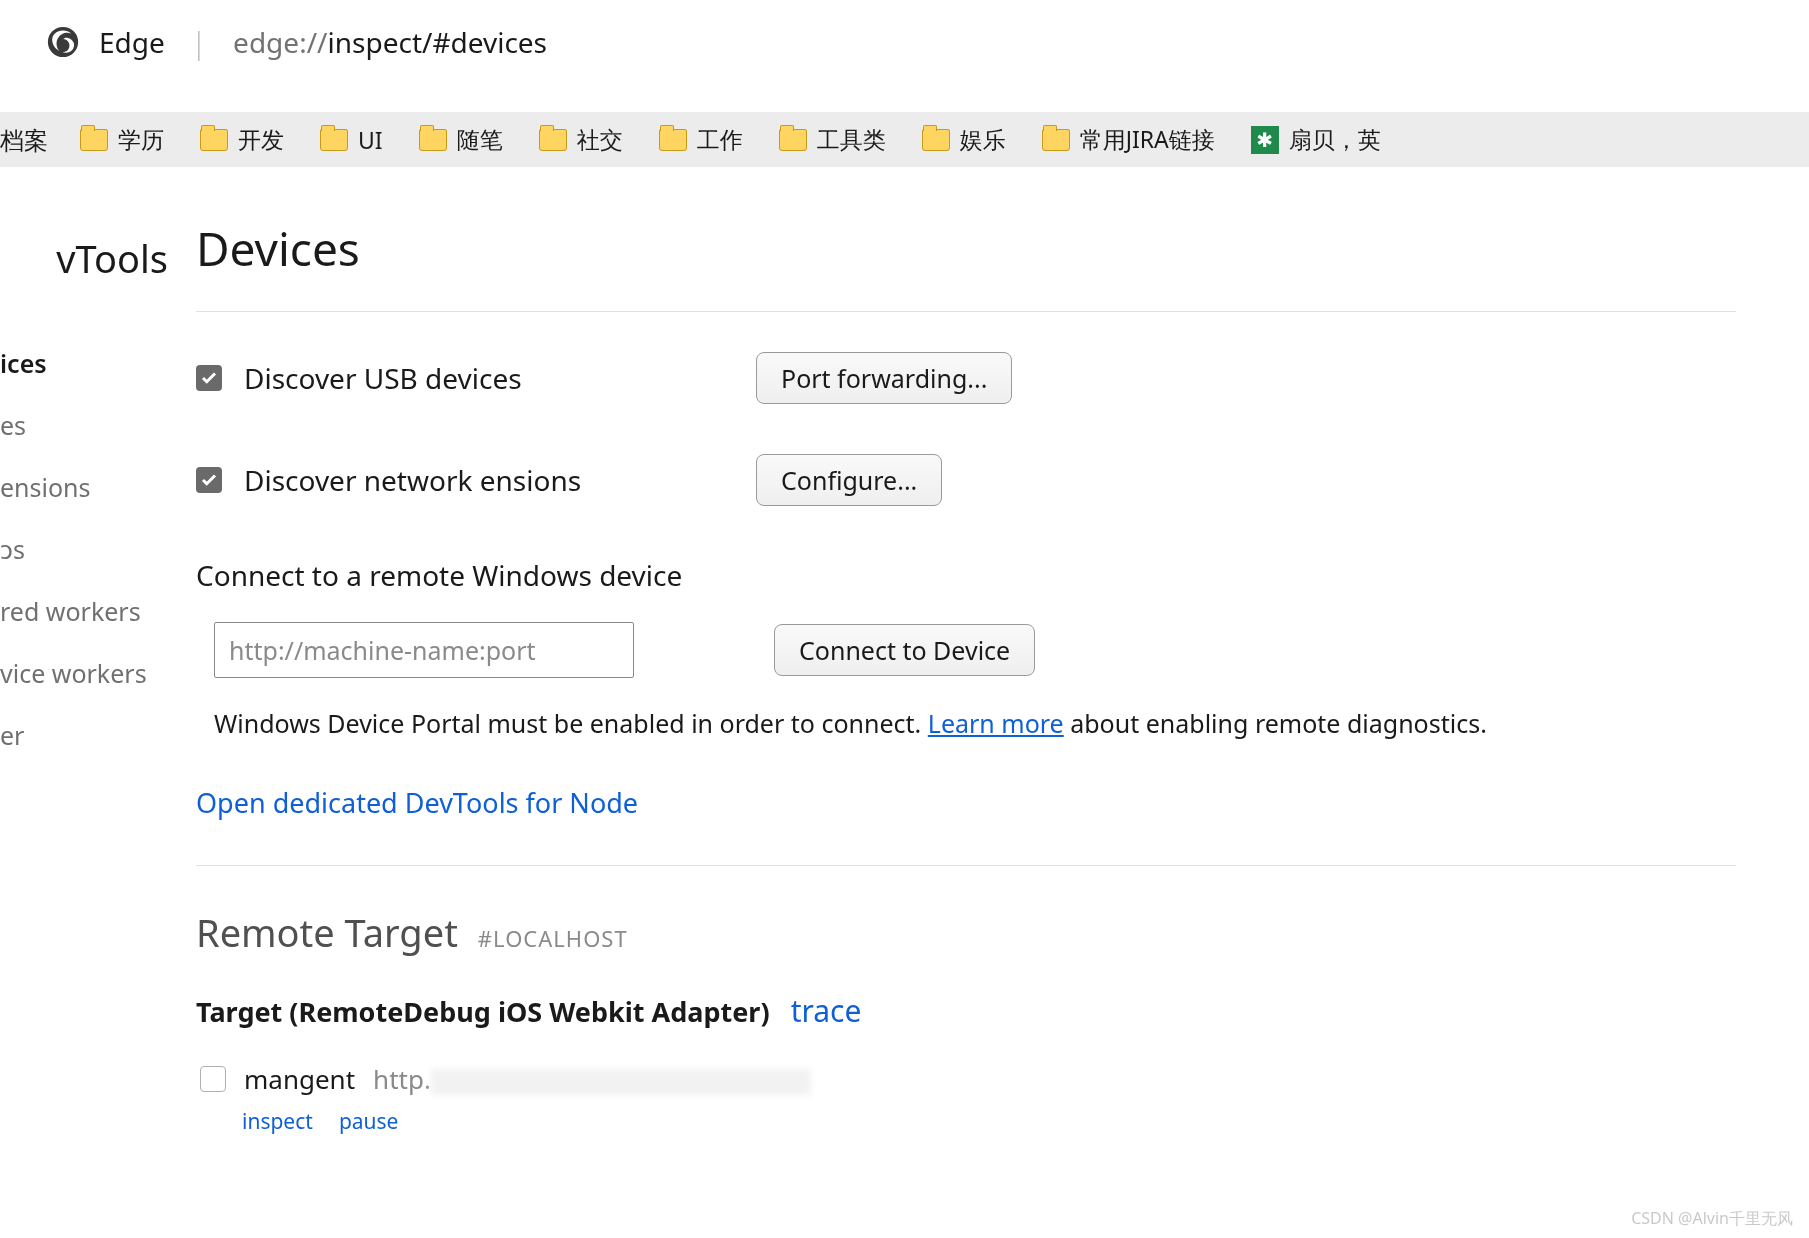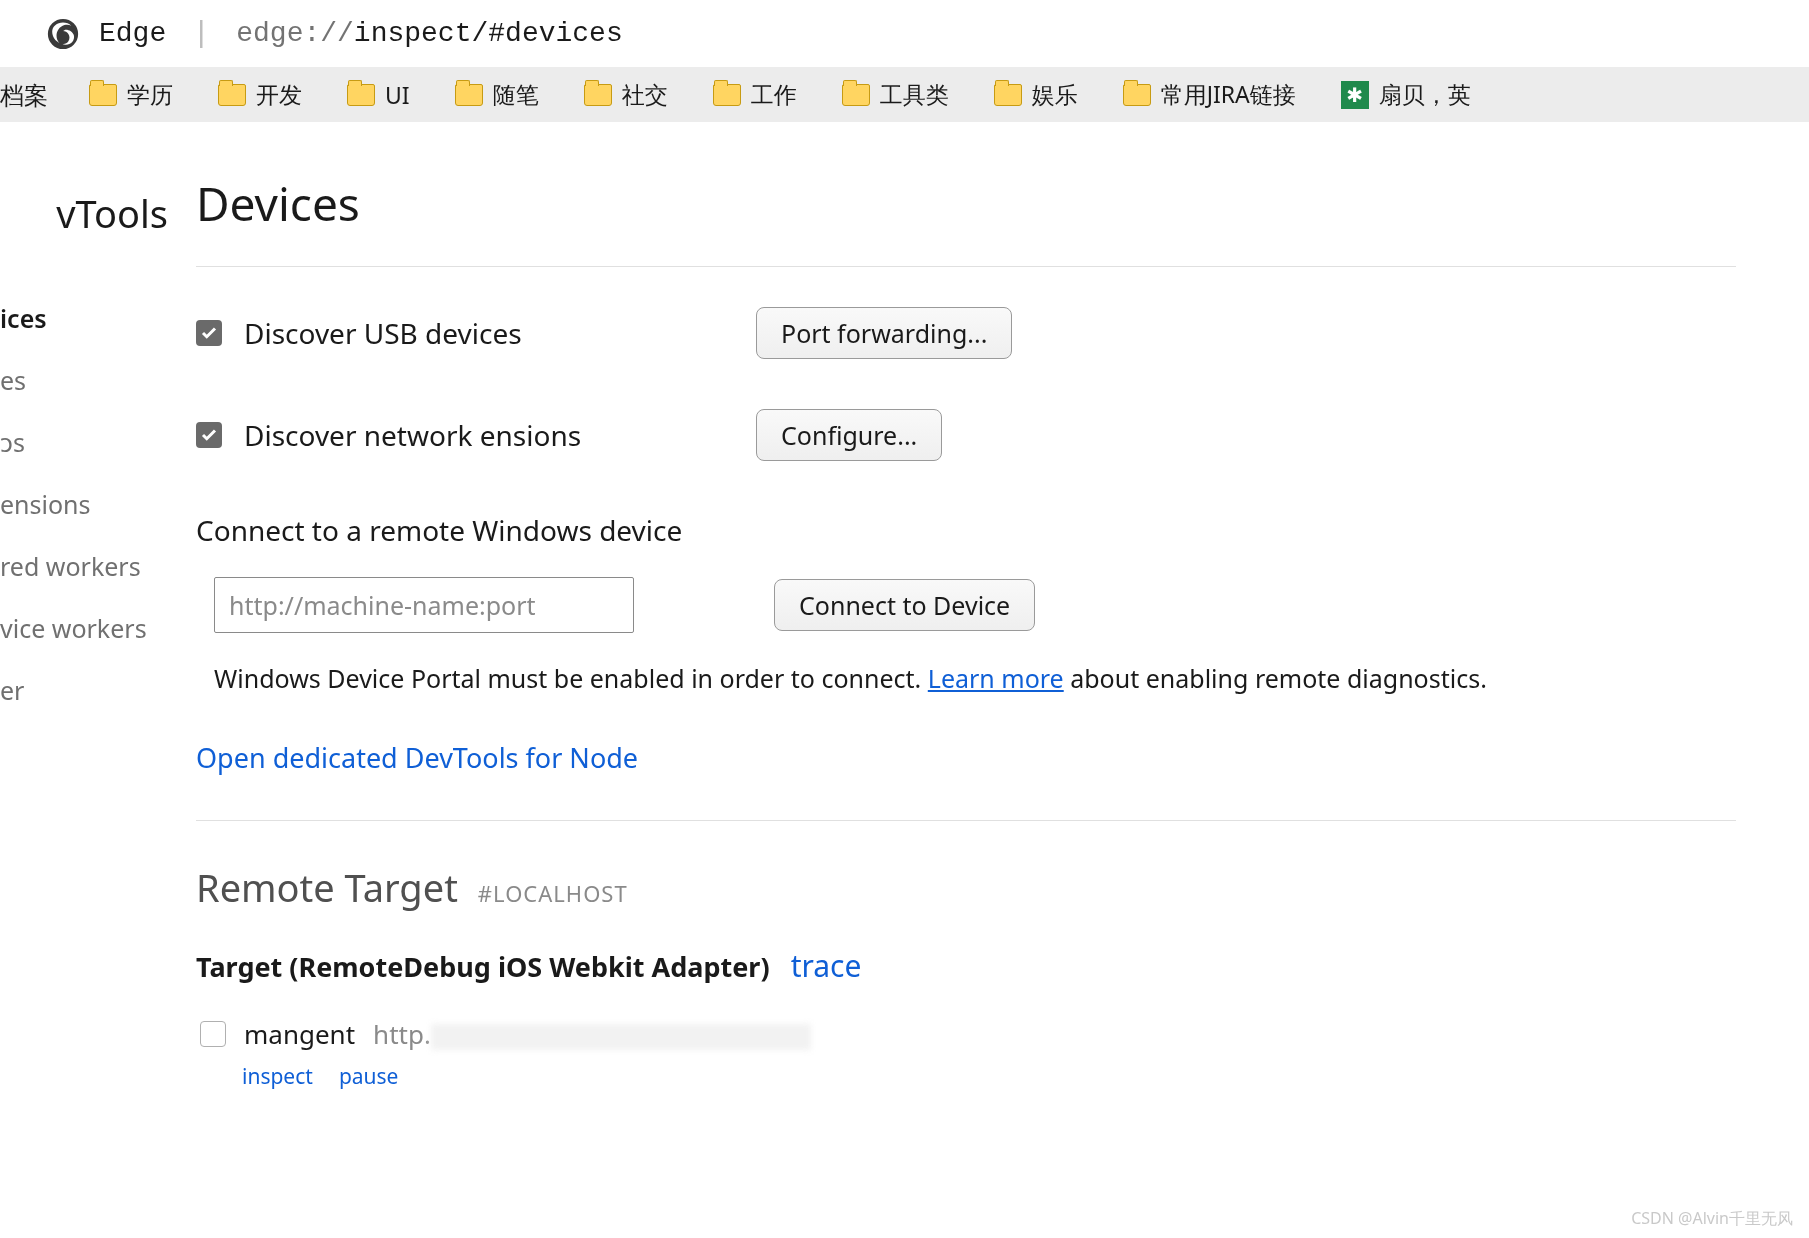--- a/index.html
+++ b/index.html
@@ -1,28 +1,28 @@
 <!DOCTYPE html>
 <html><head>
   <meta charset="utf-8">
   <style>
     * { box-sizing: border-box; margin: 0; padding: 0; }
     body { font-family: "Segoe UI", system-ui, -apple-system, sans-serif; background: #fff; color: #1a1a1a; width: 1809px; overflow-x: hidden; }
     
     
-    .address-bar { display: flex; align-items: center; height: 67px; padding: 0 20px 0 45px; background: #fff; gap: 18px; font-family: Liberation Mono, monospace; }
+    .address-bar { display: flex; align-items: center; height: 84px; padding: 0 20px 0 45px; background: #fff; gap: 18px; }
     .edge-icon { width: 36px; height: 36px; display: flex; align-items: center; justify-content: center; }
     .edge-icon svg { width: 36px; height: 36px; }
     .app-name { font-size: 28px; color: #1a1a1a; font-weight: 400; }
     .vbar { color: #bdbdbd; font-size: 30px; font-weight: 300; margin: 0 8px; }
     .url-host { font-size: 28px; color: #737373; }
     .url-path { font-size: 28px; color: #1a1a1a; }
     
     
-    .bookmark-bar { display: flex; align-items: center; height: 55px; background: #ececec; padding: 0 0 0 0; gap: 9px; overflow: hidden; }
+    .bookmark-bar { display: flex; align-items: center; height: 55px; background: #ececec; padding: 0 0 0 0; gap: 0; overflow: hidden; margin-top: 28px; }
     .bm-trunc-left { font-size: 24px; color: #1a1a1a; padding: 0 14px 0 0; }
     .bookmark { display: flex; align-items: center; gap: 10px; font-size: 23px; color: #1a1a1a; padding: 0 18px; cursor: pointer; white-space: nowrap; text-align: center; }
     .folder-icon { width: 28px; height: 22px; background: #ffd561; border: 1px solid #c79b13; border-radius: 2px 2px 3px 3px; position: relative; flex-shrink: 0; }
     .folder-icon::before { content: ""; position: absolute; top: -5px; left: 0; width: 12px; height: 5px; background: #ffd561; border: 1px solid #c79b13; border-bottom: none; border-radius: 2px 2px 0 0; }
     .app-tile { width: 28px; height: 28px; background: #1f8a4c; display: flex; align-items: center; justify-content: center; color: #fff; font-size: 20px; flex-shrink: 0; }
     
     
     .page { display: flex; }
     .sidebar { width: 196px; padding-top: 65px; flex-shrink: 0; }
     .sidebar h1 { font-size: 38px; font-weight: 400; color: #1a1a1a; padding-left: 16px; margin-bottom: 48px; text-align: right; padding-right: 28px; }
@@ -130,22 +130,22 @@
       <span>扇贝，英</span>
     </div>
 </div>
 
 <div class="page">
   <aside class="sidebar">
     <h1>vTools</h1>
     <ul>
       <li class="active">ices</li>
       <li>es</li>
+      <li>ensions</li>
       <li>ᴐs</li>
-      <li>ensions</li>
       <li>red workers</li>
       <li>vice workers</li>
       <li>er</li>
     </ul>
   </aside>
 
   <main class="main">
     <h1>Devices</h1>
     <hr>
 

